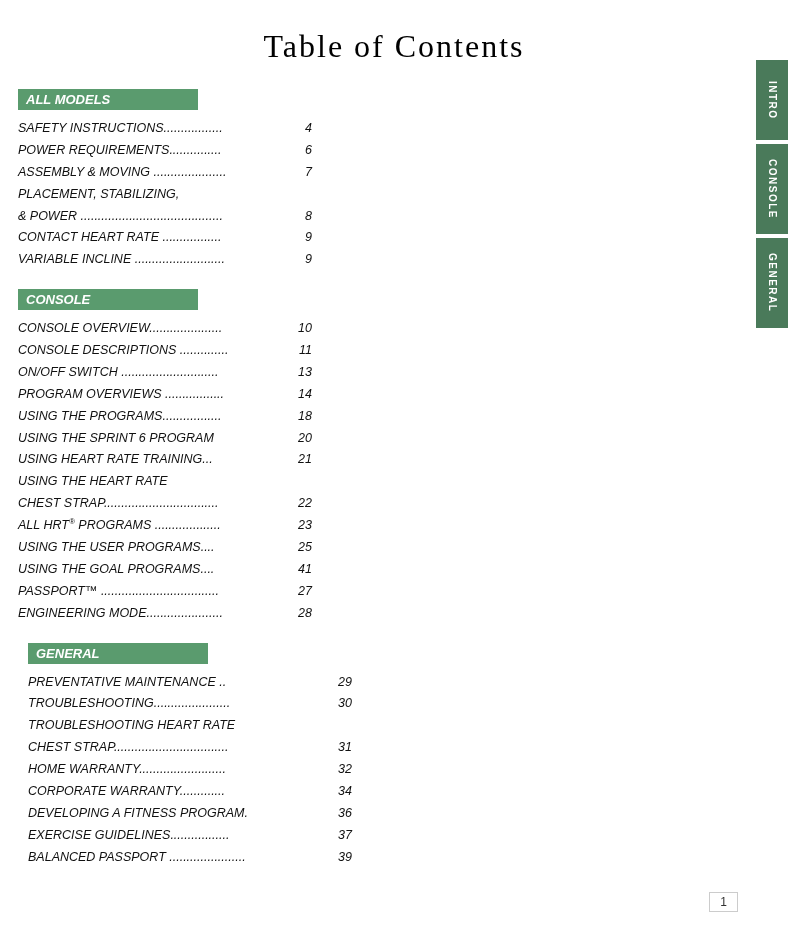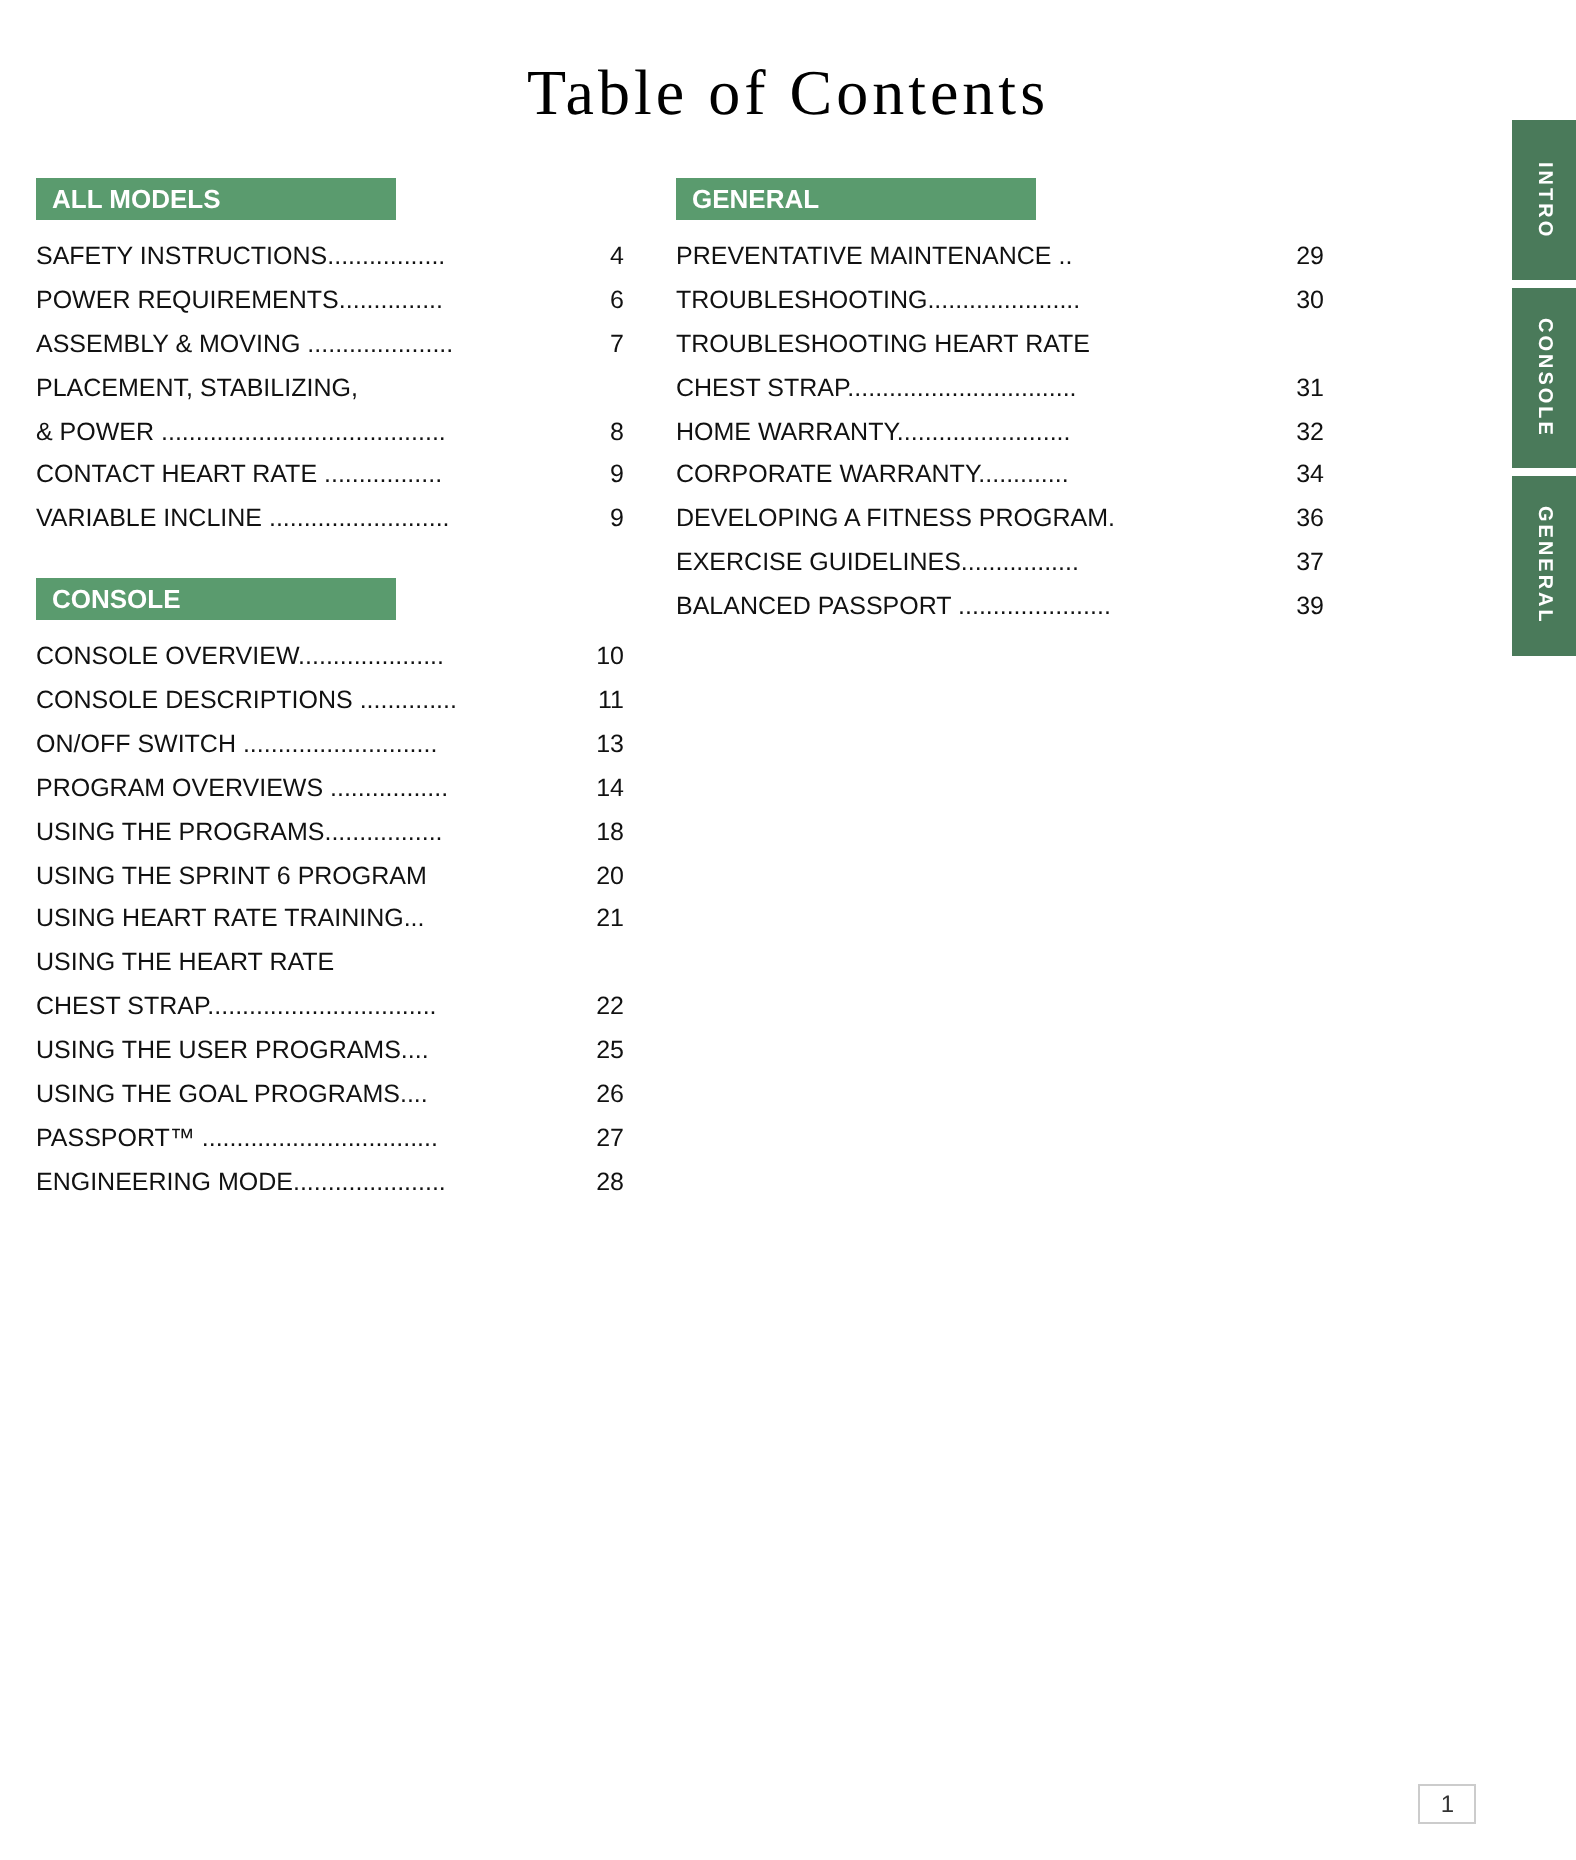--- a/index.html
+++ b/index.html
@@ -18,22 +18,24 @@
       font-size: 32px;
       font-weight: 300;
       letter-spacing: 2px;
       padding-top: 28px;
       padding-bottom: 24px;
       font-family: Georgia, 'Times New Roman', serif;
     }
 
     .content-area {
       display: flex;
+      flex-direction: column;
       padding-left: 18px;
       padding-right: 0;
+      font-style: italic;
     }
 
     .left-column {
       width: 310px;
       padding-right: 10px;
     }
 
     .right-column {
       width: 340px;
       padding-left: 10px;
@@ -243,28 +245,34 @@
             </div>
           </li>
         <li>
             <div class="row">
               <span class="lbl">CHEST STRAP.................................</span>
               <span class="pg">22</span>
             </div>
           </li>
         <li>
             <div class="row">
+              <span class="lbl">ALL HRT<sup>®</sup> PROGRAMS ...................</span>
+              <span class="pg">23</span>
+            </div>
+          </li>
+        <li>
+            <div class="row">
               <span class="lbl">USING THE USER PROGRAMS....</span>
               <span class="pg">25</span>
             </div>
           </li>
         <li>
             <div class="row">
               <span class="lbl">USING THE GOAL PROGRAMS....</span>
-              <span class="pg">26</span>
+              <span class="pg">41</span>
             </div>
           </li>
         <li>
             <div class="row">
               <span class="lbl">PASSPORT™ ..................................</span>
               <span class="pg">27</span>
             </div>
           </li>
         <li>
             <div class="row">

